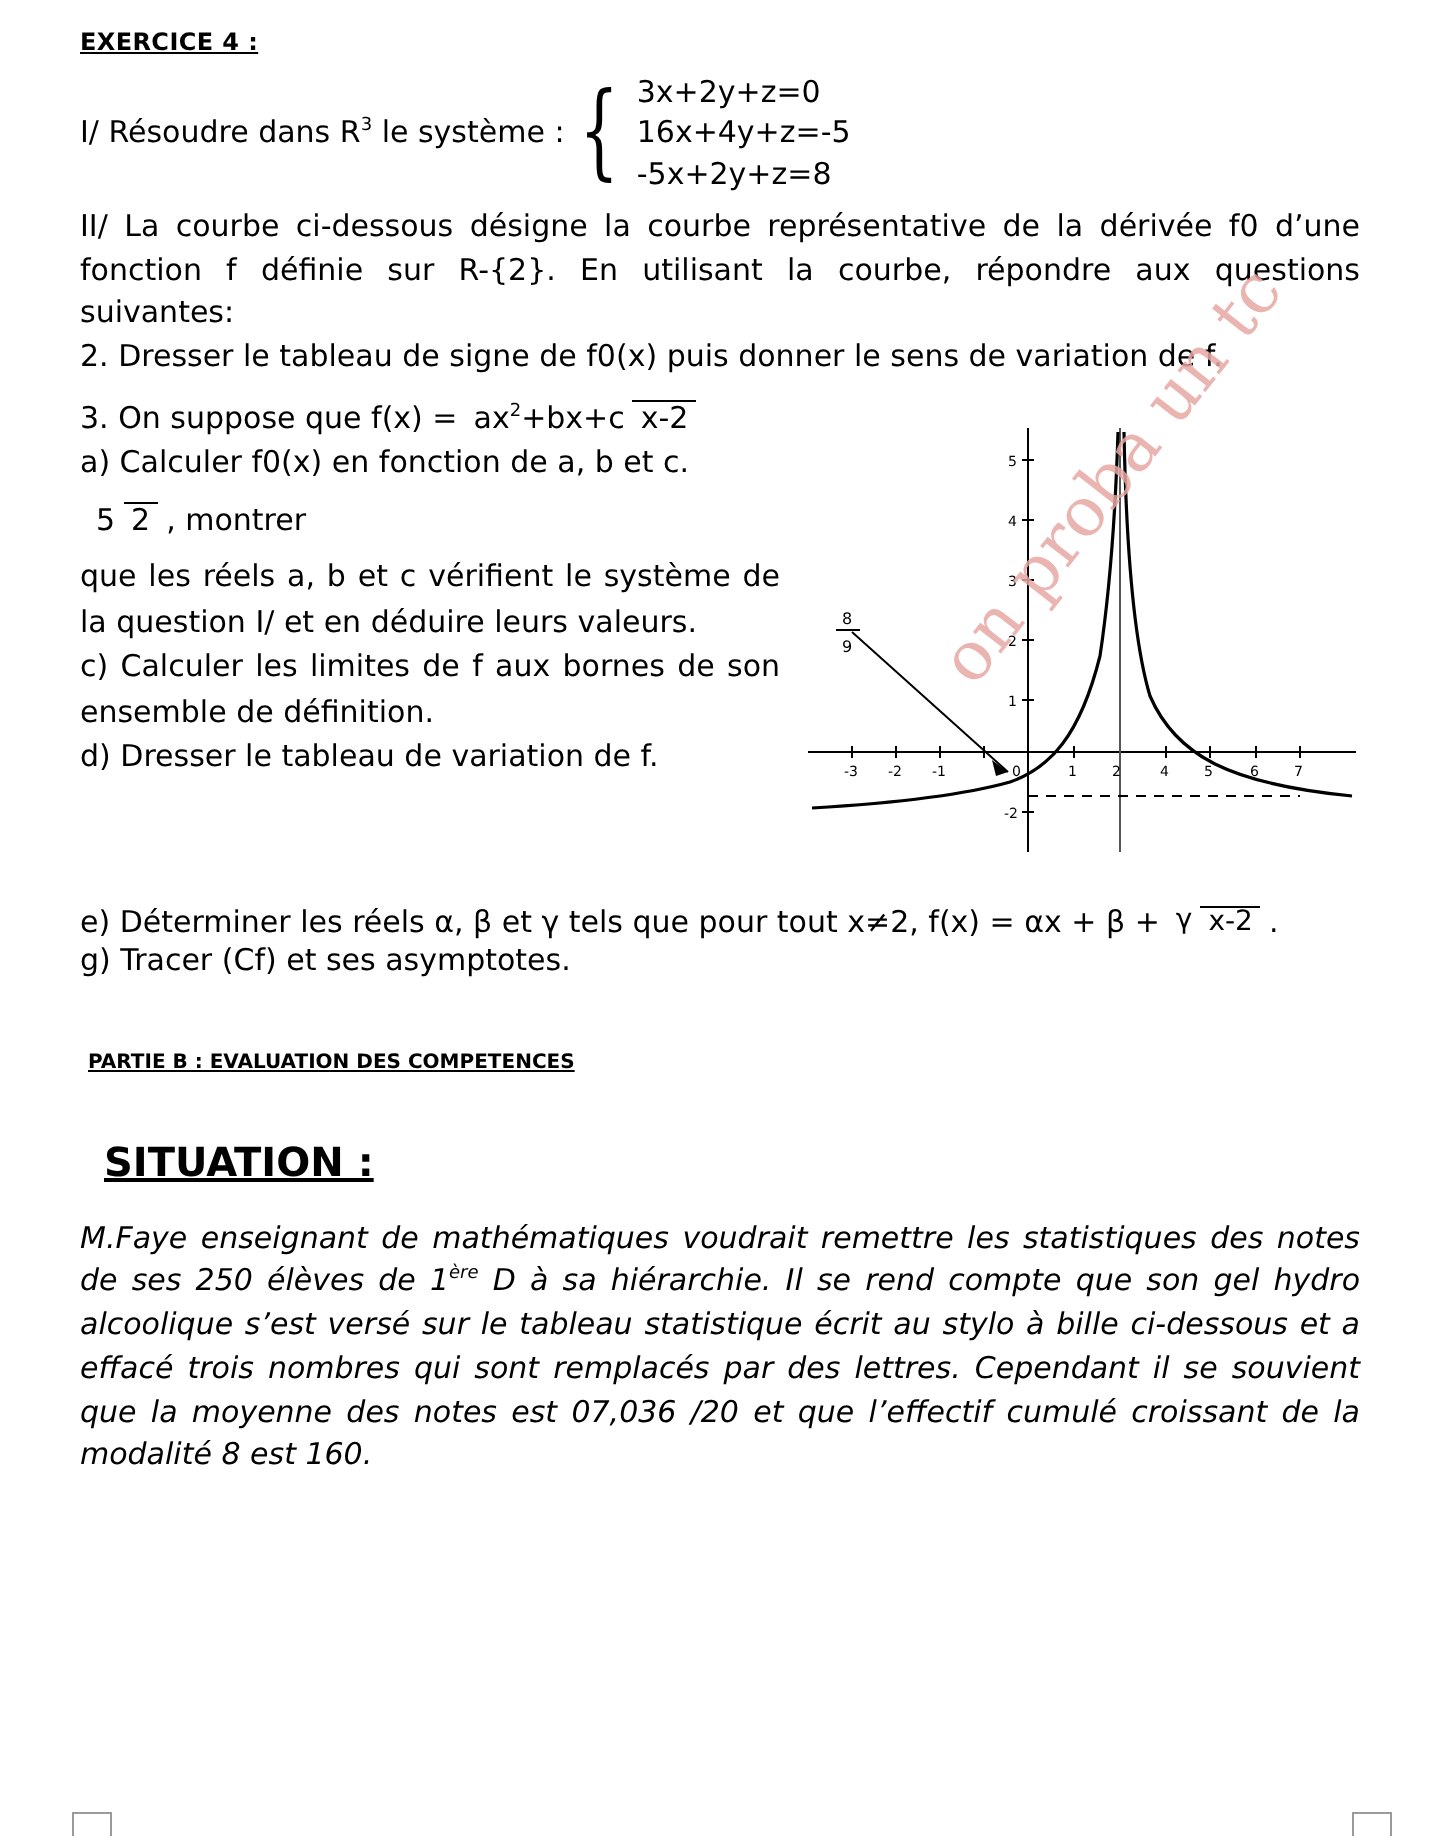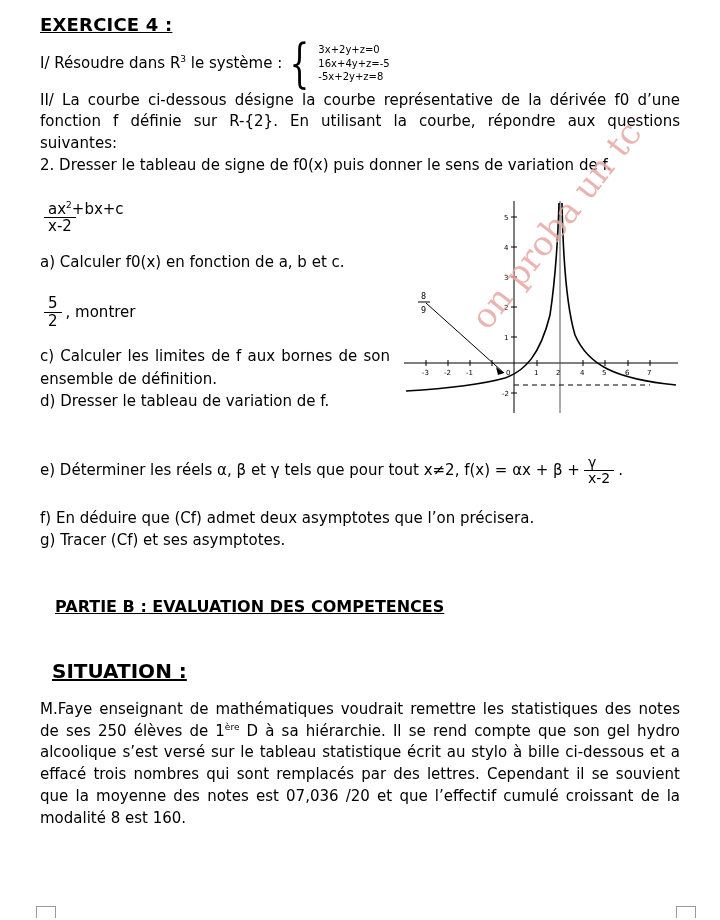--- a/index.html
+++ b/index.html
@@ -16,21 +16,21 @@
   }
   .page {
     position: relative;
     width: 720px;
     height: 920px;
     box-sizing: border-box;
     padding: 14px 40px 0 40px;
   }
   .ex-title {
     font-weight: bold;
-    font-size: 18px;
+    font-size: 12px;
     text-decoration: underline;
     letter-spacing: 0.2px;
     margin: 0 0 8px 0;
   }
   .line {
     font-size: 15px;
     line-height: 1.45;
     margin: 0;
   }
   .just {
@@ -52,31 +52,30 @@
     font-size: 52px;
     line-height: 40px;
     margin: 0 2px 0 1px;
     transform: scaleX(0.6);
     display: inline-block;
     font-family: "DejaVu Serif", serif;
   }
   .syst-eqs {
     display: flex;
     flex-direction: column;
-    font-size: 10px;
+    font-size: 15px;
     line-height: 1.35;
   }
 
   
   .frac {
     display: inline-flex;
-    flex-direction: column;
-    align-items: flex-start;
+    align-items: center;
     vertical-align: middle;
-    margin: 16px 4px;
+    margin: 0 4px;
     line-height: 1.1;
   }
   .frac .num { padding: 0 4px; font-size: 15px; }
   .frac .den {
     padding: 0 4px;
     font-size: 15px;
     border-top: 1px solid #000;
   }
   .frac.small .num, .frac.small .den { font-size: 14px; }
 
@@ -110,23 +109,23 @@
     font-size: 34px;
     color: #e7a9a4;
     opacity: .85;
     transform: rotate(-52deg);
     font-family: "DejaVu Serif", serif;
     white-space: nowrap;
     pointer-events: none;
   }
   .partie {
     font-weight: bold;
-    font-size: 16px;
+    font-size: 10px;
     text-decoration: underline;
-    margin: 15px;
+    margin: 4px;
   }
   .sit {
     font-weight: bold;
     font-size: 20px;
     text-decoration: underline;
     margin: 12px;
   }
   .spacer-lg { height: 30px; }
   .spacer-md { height: 16px; }
   .bottom-marks {
@@ -166,37 +165,39 @@
 
   <div class="line just" style="margin-bottom:0;">II/ La courbe ci-dessous désigne la courbe représentative de la dérivée f0 d’une fonction f définie sur R-{2}. En utilisant la courbe, répondre aux questions suivantes:</div>
 
 
   <div class="line just">2. Dresser le tableau de signe de f0(x) puis donner le sens de variation de f.</div>
 
   <div class="cols">
     <div class="col-left">
 
       <div style="display:flex;align-items:center;margin-top:8px;">
+        <span>3. On suppose que f(x) = </span>
         <span class="frac">
           <span class="num"><span>ax</span><sup class="small">2</sup><span>+bx+c</span></span>
           <span class="den">x-2</span>
         </span>
       </div>
 
 
       <div>a) Calculer f0(x) en fonction de a, b et c.</div>
 
       <div style="display:flex;align-items:center;margin-top:6px;">
         <span class="frac">
           <span class="num">5</span>
           <span class="den">2</span>
         </span>
         <span>, montrer</span>
       </div>
 
+      <div class="just" style="margin-top:6px;">que les réels a, b et c vérifient le système de la question I/ et en déduire leurs valeurs.</div>
 
       <div class="just">c) Calculer les limites de f aux bornes de son ensemble de définition.</div>
       <div>d) Dresser le tableau de variation de f.</div>
     </div>
 
     <div class="col-right">
       <div class="graph-box">
         <svg width="280" height="235" viewBox="0 0 280 235">
 
           <line x1="4" y1="168" x2="278" y2="168" stroke="#000" stroke-width="1"></line>
@@ -269,32 +270,31 @@
 
   <div style="display:flex;align-items:center;margin-top:4px;font-size:15px;">
     <span>e) Déterminer les réels α, β et γ tels que pour tout x≠2, f(x) = αx + β + </span>
     <span class="frac small">
       <span class="num">γ</span>
       <span class="den">x-2</span>
     </span>
     <span>.</span>
   </div>
 
-  <div class="line" style="margin-top:6px;">f) En déduire que (Cf) admet deux asymptotes que l’on précisera.</div>
   <div class="line">g) Tracer (Cf) et ses asymptotes.</div>
 
   <div class="spacer-lg"></div>
 
   <div class="partie">PARTIE B : EVALUATION DES COMPETENCES</div>
 
   <div class="spacer-md"></div>
 
   <div class="sit">SITUATION :</div>
 
-  <div class="line just" style="margin-top:16px;">
+  <div class="line just" style="margin-top:16px;font-style:italic;">
     <span>M.Faye enseignant de mathématiques voudrait remettre les statistiques des notes de ses 250 élèves de 1</span><sup class="small">ère</sup><span> D à sa hiérarchie. Il se rend compte que son gel hydro alcoolique s’est versé sur le tableau statistique écrit au stylo à bille ci-dessous et a effacé trois nombres qui sont remplacés par des lettres. Cependant il se souvient que la moyenne des notes est 07,036 /20 et que l’effectif cumulé croissant de la modalité 8 est 160.</span>
   </div>
 
   <div class="bottom-marks">
     <div class="mark" style="left:36px;"></div>
     <div class="mark" style="left:676px;"></div>
   </div>
 
 </div>
 

